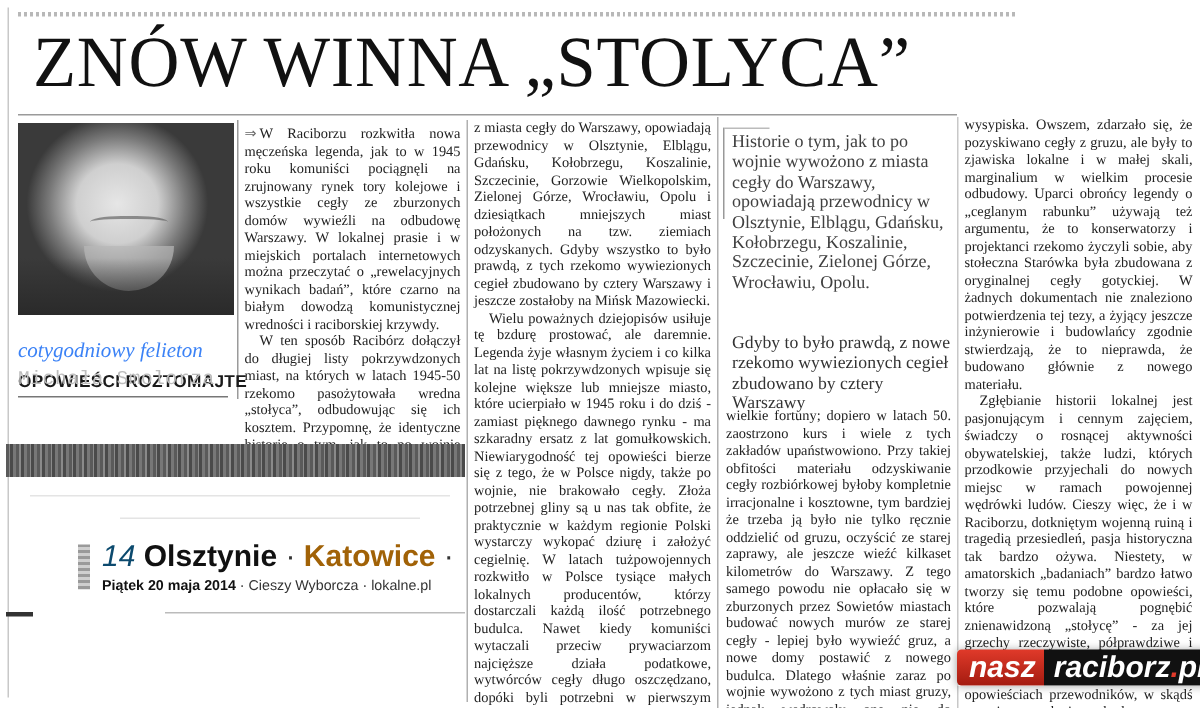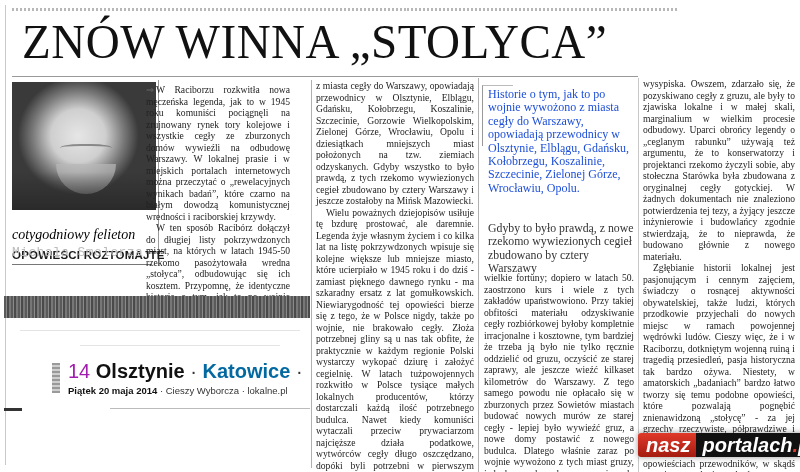--- a/index.html
+++ b/index.html
@@ -30,50 +30,50 @@
     overflow: hidden;
   }
   .photo .dark { position: absolute; left: 0; right: 0; bottom: 0; height: 38px; background: linear-gradient(transparent, #2a2a2a); }
   .photo .glasses { position: absolute; left: 48px; top: 62px; width: 52px; height: 8px; border-top: 2px solid #555; border-radius: 40%; opacity: .6; }
   .photo .beard { position: absolute; left: 44px; top: 82px; width: 60px; height: 30px; border-radius: 0 0 30px 30px; background: #b8b8b8; opacity: .7; }
 
   .column-label {
     position: absolute; left: 12px; top: 213px; font-family: "Liberation Sans", sans-serif;
     font-weight: bold; font-size: 11.5px; letter-spacing: 0.2px; color: #1a1a1a; margin-top: 36px;
   }
-  .column-sub { position: absolute; left: 12px; top: 227px; font-style: italic; font-size: 14px; color: #000000; }
+  .column-sub { position: absolute; left: 12px; top: 227px; font-style: italic; font-size: 14px; color: #3b82f6; }
   .column-author { position: absolute; left: 12px; top: 245px; font-family: Liberation Mono, monospace; font-size: 13px; color: #bdbdbd; letter-spacing: 0.4px; }
   .author-rule { position: absolute; left: 12px; top: 264px; width: 140px; height: 1px; background: #777; }
 
   .col {
     position: absolute; font-size: 9.6px; line-height: 11.5px; text-align: justify;
     hyphens: auto; color: #222;
   }
   .col p { margin: 0; text-indent: 10px; }
   .col p.first { text-indent: 0; }
   .col p .lead { color: #666; margin-right: 2px; }
 
   .strip {
     position: absolute; left: 4px; top: 296px; width: 306px; height: 22px;
     background: repeating-linear-gradient(90deg, #5a5a5a 0 2px, #8a8a8a 2px 3px, #4a4a4a 3px 5px, #777 5px 7px);
   }
   .faint-line { position: absolute; height: 1px; background: #e4e4e4; }
 
   .footer-bar { position: absolute; left: 52px; top: 363px; width: 8px; height: 30px; background: repeating-linear-gradient(#9a9a9a 0 2px, #cfcfcf 2px 4px); }
   .footer-title { position: absolute; left: 68px; top: 360px; font-family: "Liberation Sans", sans-serif; font-size: 20px; white-space: nowrap; }
-  .footer-title .num { color: #a21caf; font-weight: normal; }
+  .footer-title .num { color: #0c4a6e; font-weight: normal; font-style: italic; }
   .footer-title .sec { font-weight: bold; color: #111; }
-  .footer-title .city { font-weight: bold; color: #0369a1; }
+  .footer-title .city { font-weight: bold; color: #a16207; }
   .footer-title .dot { color: #333; }
   .footer-date { position: absolute; left: 68px; top: 385px; font-family: "Liberation Sans", sans-serif; font-size: 9.5px; color: #333; white-space: nowrap; }
   .footer-date b { color: #111; }
 
   .pullquote {
     position: absolute; left: 488px; top: 88px; width: 150px;
-    font-size: 12px; line-height: 13.4px; color: #1d4ed8;
+    font-size: 12px; line-height: 13.4px; color: #404040;
   }
   .pq-bracket { position: absolute; left: 482px; top: 85px; width: 30px; height: 60px; border-left: 1.5px solid #999; border-top: 1.5px solid #bbb; }
   .pullquote2 { position: absolute; left: 488px; top: 222px; width: 150px; font-size: 11.8px; line-height: 13.4px; color: #333; }
 
   .logo { position: absolute; left: 638px; top: 433px; height: 24px; display: flex; align-items: stretch; font-family: "Liberation Sans", sans-serif; font-weight: bold; font-style: italic; font-size: 20px; box-shadow: 0 0 6px rgba(0,0,0,.4); }
   .logo .a { background: linear-gradient(#e03a2a, #a41b10); color: #fff; padding: 0 6px 16px 8px; line-height: 24px; border-radius: 3px 0 0 3px; }
   .logo .b { background: #111; color: #fff; padding: 0 6px 0 6px; line-height: 24px; border-radius: 0 3px 3px 0; }
   .logo .b .dotc { color: #e03a2a; }
 </style>
 </head>
@@ -95,21 +95,21 @@
   <div class="glasses"></div>
   <div class="beard"></div>
   <div class="dark"></div>
 </div>
 
 <div class="column-label">OPOWIEŚCI ROZTOMAJTE</div>
 <div class="column-sub">cotygodniowy felieton</div>
 <div class="column-author">Michała Smolorza</div>
 <div class="author-rule"></div>
 
-<div class="col" style="left:146px;top:84px;width:144px;">
+<div class="col" style="left:163px;top:84px;width:144px;">
   <p class="first"><span class="lead">⇒</span><span>W Raciborzu rozkwitła nowa męczeńska legenda, jak to w 1945 roku komuniści pociągnęli na zrujnowany rynek tory kolejowe i wszystkie cegły ze zburzonych domów wywieźli na odbudowę Warszawy. W lokalnej prasie i w miejskich portalach internetowych można przeczytać o „rewelacyjnych wynikach badań”, które czarno na białym dowodzą komunistycznej wredności i raciborskiej krzywdy.</span></p>
   <p>W ten sposób Racibórz dołączył do długiej listy pokrzywdzonych miast, na których w latach 1945-50 rzekomo pasożytowała wredna „stołyca”, odbudowując się ich kosztem. Przypomnę, że identyczne historie o tym, jak to po wojnie wywożono</p>
 </div>
 
 <div class="strip"></div>
 <div class="faint-line" style="left:20px;top:330px;width:280px;"></div>
 <div class="faint-line" style="left:80px;top:345px;width:200px;"></div>
 <div class="rule-h" style="left:110px;top:408px;width:200px;background:#bbb;"></div>
 <div style="position:absolute;left:4px;top:408px;width:18px;height:3px;background:#333;"></div>
 
@@ -142,14 +142,14 @@
   <p class="first">wielkie fortuny; dopiero w latach 50. zaostrzono kurs i wiele z tych zakładów upaństwowiono. Przy takiej obfitości materiału odzyskiwanie cegły rozbiórkowej byłoby kompletnie irracjonalne i kosztowne, tym bardziej że trzeba ją było nie tylko ręcznie oddzielić od gruzu, oczyścić ze starej zaprawy, ale jeszcze wieźć kilkaset kilometrów do Warszawy. Z tego samego powodu nie opłacało się w zburzonych przez Sowietów miastach budować nowych murów ze starej cegły - lepiej było wywieźć gruz, a nowe domy postawić z nowego budulca. Dlatego właśnie zaraz po wojnie wywożono z tych miast gruzy, jednak wędrowały one nie do Warszawy, a na</p>
 </div>
 
 <div class="col" style="left:643px;top:78px;width:152px;">
   <p class="first">wysypiska. Owszem, zdarzało się, że pozyskiwano cegły z gruzu, ale były to zjawiska lokalne i w małej skali, marginalium w wielkim procesie odbudowy. Uparci obrońcy legendy o „ceglanym rabunku” używają też argumentu, że to konserwatorzy i projektanci rzekomo życzyli sobie, aby stołeczna Starówka była zbudowana z oryginalnej cegły gotyckiej. W żadnych dokumentach nie znaleziono potwierdzenia tej tezy, a żyjący jeszcze inżynierowie i budowlańcy zgodnie stwierdzają, że to nieprawda, że budowano głównie z nowego materiału.</p>
   <p>Zgłębianie historii lokalnej jest pasjonującym i cennym zajęciem, świadczy o rosnącej aktywności obywatelskiej, także ludzi, których przodkowie przyjechali do nowych miejsc w ramach powojennej wędrówki ludów. Cieszy więc, że i w Raciborzu, dotkniętym wojenną ruiną i tragedią przesiedleń, pasja historyczna tak bardzo ożywa. Niestety, w amatorskich „badaniach” bardzo łatwo tworzy się temu podobne opowieści, które pozwalają pognębić znienawidzoną „stołycę” - za jej grzechy rzeczywiste, półprawdziwe i całkiem urojone. A potem żyją te bajdy w internetowych artykulikach, w opowieściach przewodników, w skądś przepisywanych ziarnach plew. ◦</p>
 </div>
 
 <div class="logo">
   <span class="a">nasz</span>
-  <span class="b"><span>portalach</span><span class="dotc">.</span><span>pl</span></span>
+  <span class="b"><span>raciborz</span><span class="dotc">.</span><span>pl</span></span>
 </div>
 
 </body></html>

